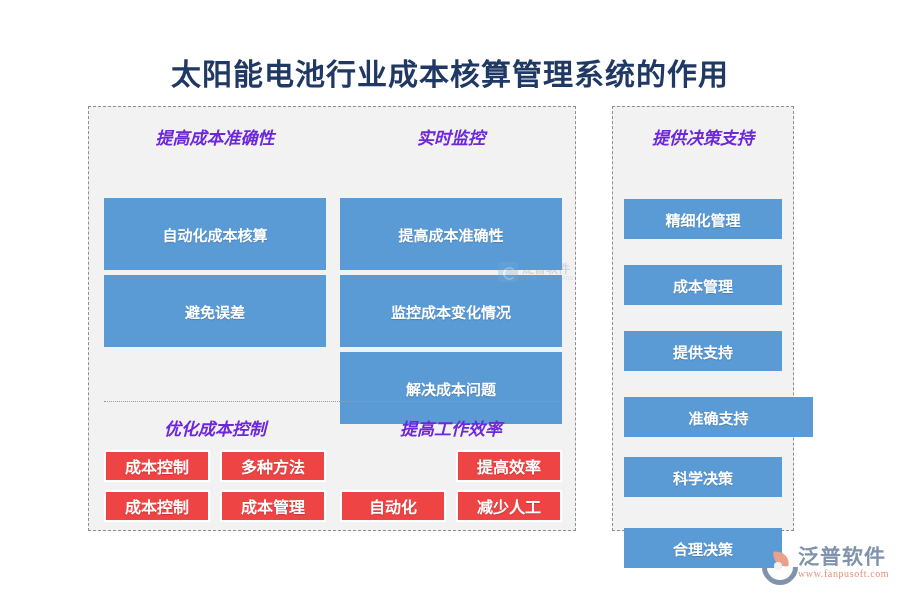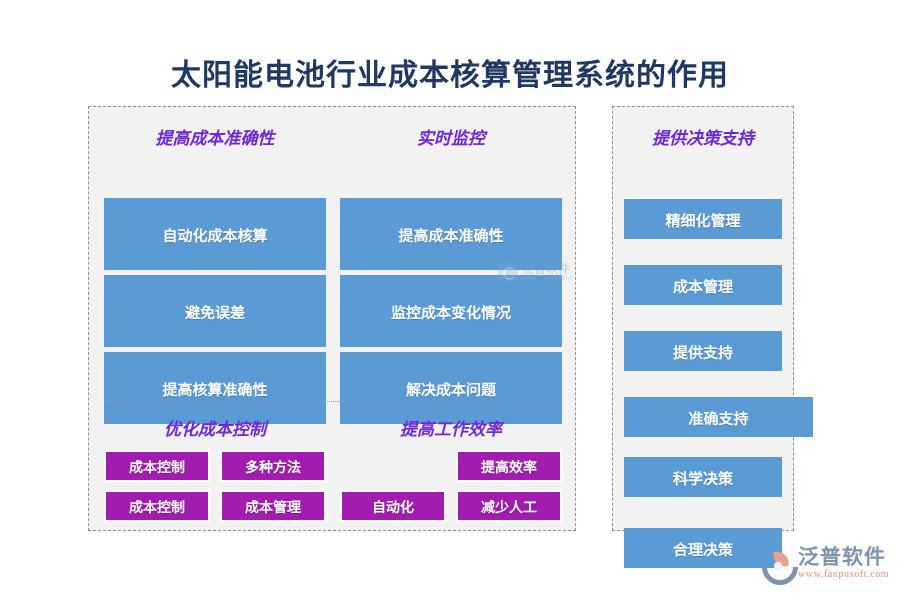--- a/index.html
+++ b/index.html
@@ -80,24 +80,24 @@
     text-align: center;
     text-shadow: 0 1px 1px rgba(0,0,0,0.18);
     white-space: nowrap;
     margin-top: 41px;
   }
 
   
   .orange-card {
     position: absolute;
     box-sizing: border-box;
-    background: #a21caf;
+    background: #ef4444;
     border: 2px solid #ffffff;
     color: #ffffff;
-    font-size: 14px;
+    font-size: 16px;
     font-weight: bold;
     display: flex;
     align-items: center;
     justify-content: center;
     text-align: center;
     text-shadow: 0 1px 1px rgba(0,0,0,0.18);
     white-space: nowrap;
   }
 
   
@@ -223,21 +223,20 @@
 
   <div class="page-title">太阳能电池行业成本核算管理系统的作用</div>
 
   <div class="panel panel-left"></div>
 
   <div class="col-head" style="left:104px; top:124px; width:222px;">提高成本准确性</div>
   <div class="col-head" style="left:340px; top:124px; width:222px;">实时监控</div>
 
   <div class="blue-card" style="left:104px; top:234px; width:222px; height:72px;">避免误差</div>
   <div class="blue-card" style="left:104px; top:157px; width:222px; height:72px;">自动化成本核算</div>
-  <div class="blue-card" style="left:104px; top:311px; width:222px; height:72px;">提高核算准确性</div>
 
   <div class="blue-card" style="left:340px; top:157px; width:222px; height:72px;">提高成本准确性</div>
   <div class="blue-card" style="left:340px; top:234px; width:222px; height:72px;">监控成本变化情况</div>
   <div class="blue-card" style="left:340px; top:311px; width:222px; height:72px;">解决成本问题</div>
 
   <div class="divider"></div>
 
   <div class="col-head" style="left:104px; top:415px; width:222px;">优化成本控制</div>
   <div class="col-head" style="left:340px; top:415px; width:222px;">提高工作效率</div>
 

